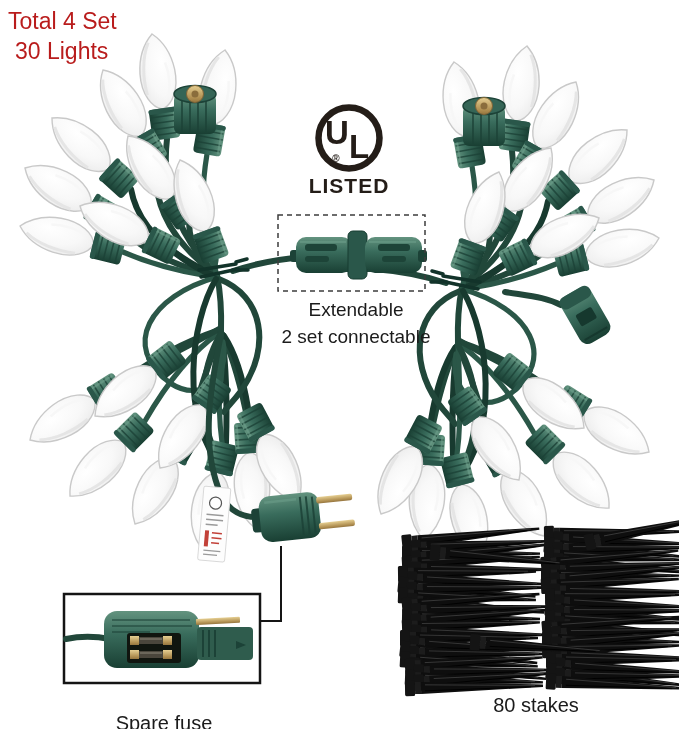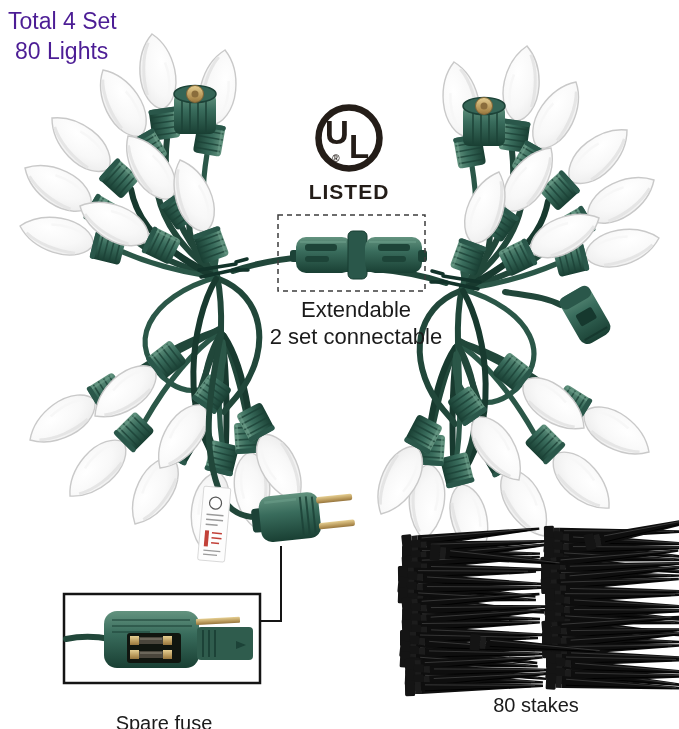--- a/index.html
+++ b/index.html
@@ -1,26 +1,26 @@
 <!DOCTYPE html>
 <html><head>
 <meta charset="utf-8">
 <style>
   html,body{margin:0;padding:0;background:#ffffff;}
   .canvas{position:relative;width:679px;height:729px;background:#ffffff;overflow:hidden;
           font-family:"Liberation Sans",sans-serif;color:#1f1f1f;}
   .art{position:absolute;left:0;top:0;width:679px;height:729px;}
-  .headline{position:absolute;left:8px;top:6px;font-size:23px;line-height:30px;font-weight:500;color:#4c1d95;}
+  .headline{position:absolute;left:8px;top:6px;font-size:23px;line-height:30px;font-weight:500;color:#b91c1c;}
   .headline .l2{margin-left:7px;}
   .ul-logo{position:absolute;left:293px;top:98px;width:112px;text-align:center;color:#241d18;}
   .ul-logo svg{display:block;margin:0 auto;}
   .ul-logo text{font-family:"Liberation Sans",sans-serif;font-weight:bold;fill:#241d18;}
-  .ul-listed{font-weight:bold;font-size:21px;letter-spacing:1px;margin-top:6px;color:#241d18;}
+  .ul-listed{font-weight:bold;font-size:21px;letter-spacing:1px;margin-top:0;color:#241d18;}
   .caption{position:absolute;text-align:center;font-size:20px;color:#1b1b1b;}
-  .cap-extend{left:252px;top:296px;width:208px;font-size:22px;line-height:27px;}
+  .cap-extend{left:252px;top:296px;width:208px;font-size:19px;line-height:27px;}
   .cap-fuse{left:58px;top:694px;width:212px;margin-top:18px;}
   .cap-stakes{left:431px;top:694px;width:210px;}
   .w{fill:none;stroke:#21473a;stroke-width:6;stroke-linecap:round;}
   .w2{fill:none;stroke:#2b5748;stroke-width:5.2;stroke-linecap:round;}
   .w3{fill:none;stroke:#183a2f;stroke-width:6;stroke-linecap:round;}
 </style>
 </head>
 <body>
 
 <div class="canvas">
@@ -256,21 +256,21 @@
       </g>
       <rect x="196" y="619" width="44" height="6" rx="1" fill="url(#gBrass)" transform="rotate(-3 196 622)"></rect>
       <rect x="197" y="627" width="56" height="33" rx="4" fill="#2f5c4d"></rect>
       <path d="M203,630 V657 M209,630 V657 M215,630 V657" stroke="#1c4237" stroke-width="2"></path>
       <path d="M236,641 l10,4 -10,4 z" fill="#1c4237"></path>
     </g>
   </svg>
 
   <div class="headline">
     <div class="l1">Total 4 Set</div>
-    <div class="l2">80 Lights</div>
+    <div class="l2">30 Lights</div>
   </div>
 
   <div class="ul-logo">
     <svg width="112" height="76" viewBox="0 0 112 76">
       <circle cx="56" cy="40" r="30.5" fill="none" stroke="#241d18" stroke-width="6.5"></circle>
       <text x="44" y="46" font-size="33" text-anchor="middle">U</text>
       <text x="66" y="60" font-size="33" text-anchor="middle">L</text>
       <text x="43" y="64" font-size="10" text-anchor="middle">®</text>
     </svg>
     <div class="ul-listed">LISTED</div>

